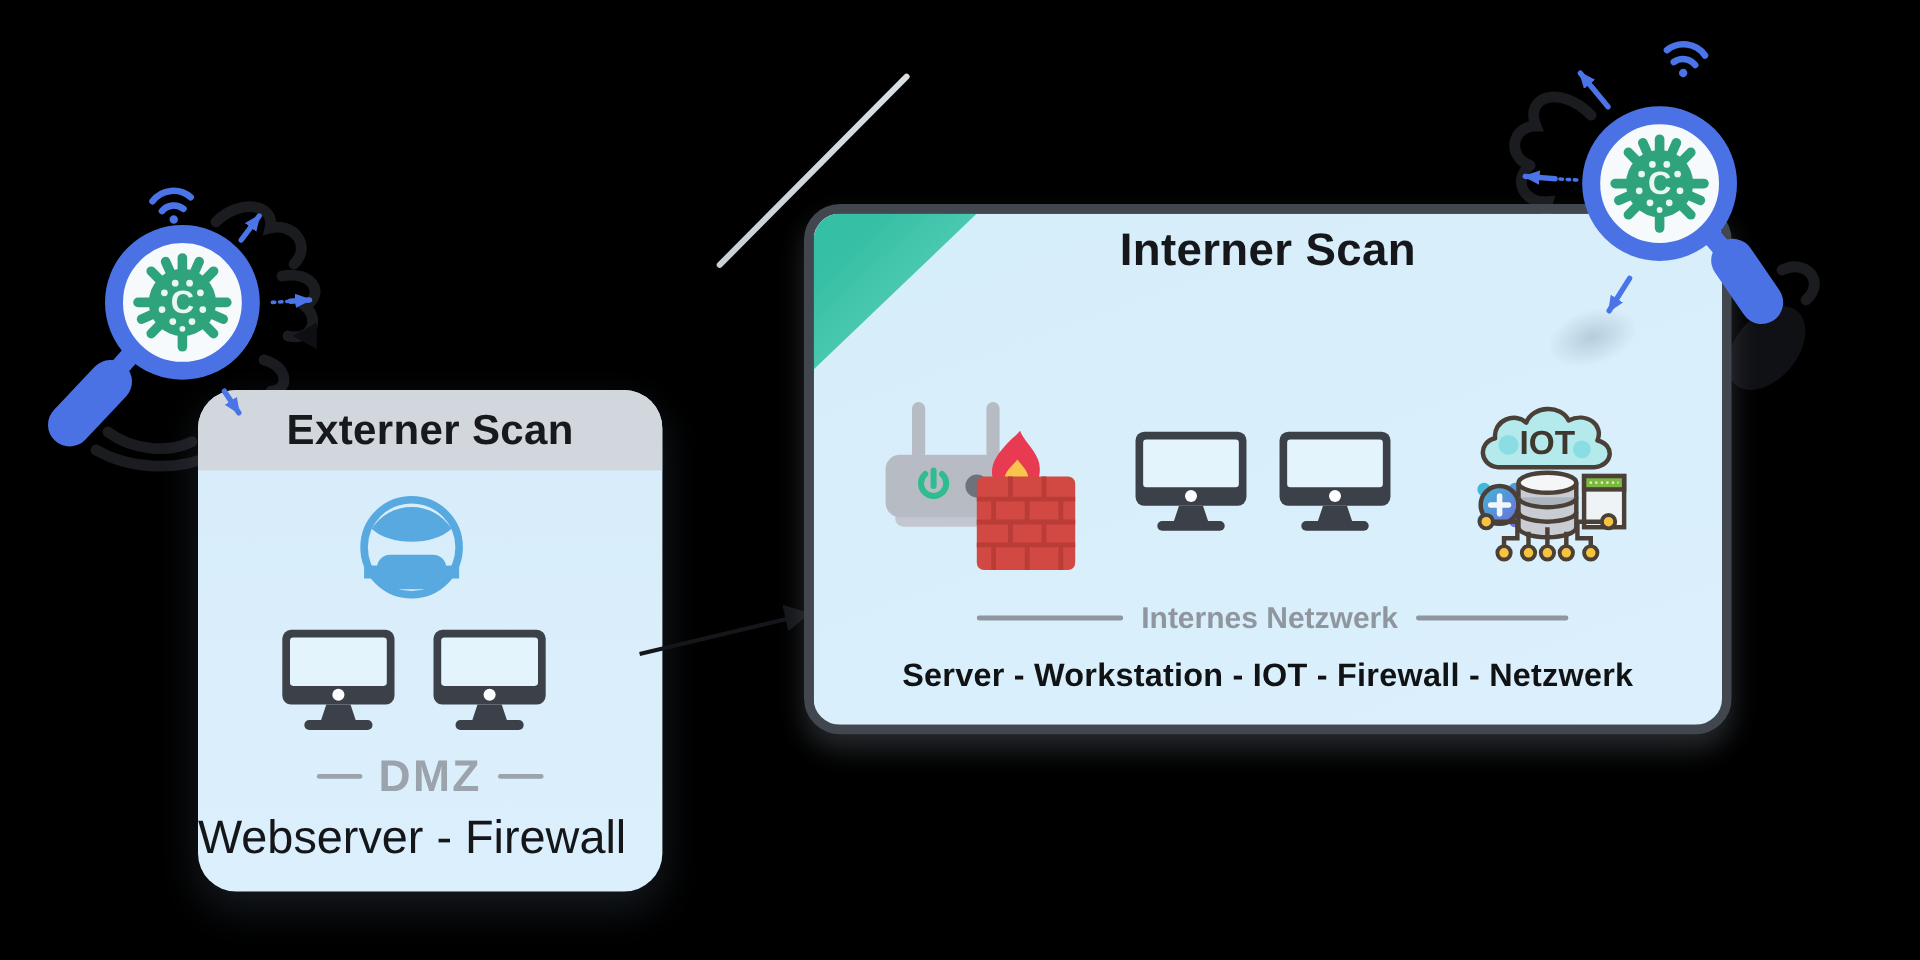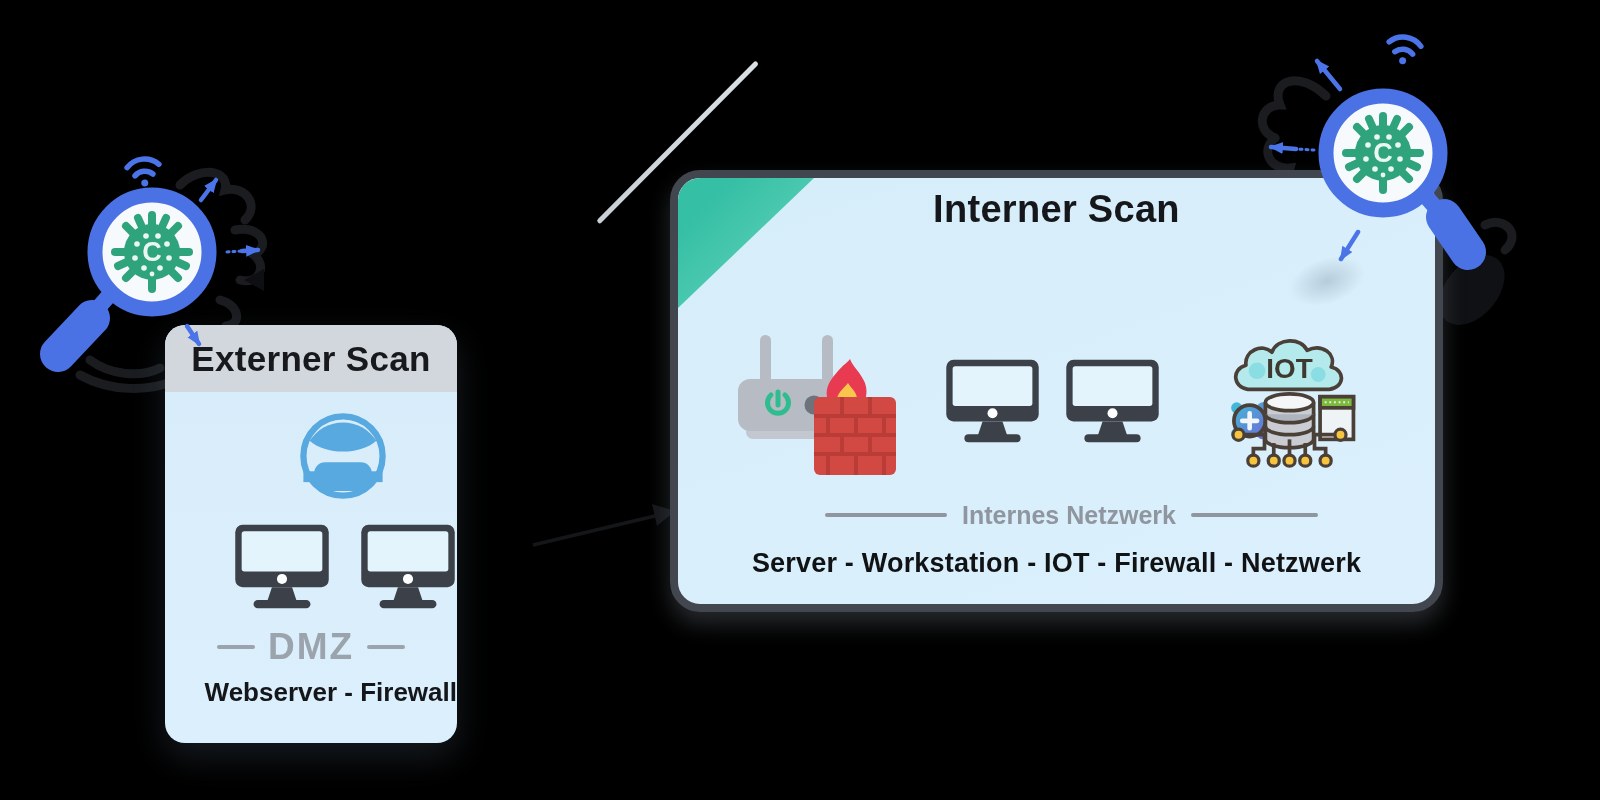--- a/index.html
+++ b/index.html
@@ -3,48 +3,48 @@
 <meta charset="utf-8">
 <style>
   html,body{margin:0;padding:0;background:#000;}
   #stage{
     position:relative;width:1600px;height:800px;overflow:hidden;
     background:#000;font-family:"Liberation Sans",sans-serif;
   }
   .abs{position:absolute;}
   
   .card-ext{
-    left:165px;top:325px;width:292px;height:418px;border-radius:20px;
+    left:165px;top:325px;width:387px;height:418px;border-radius:32px;
     background:linear-gradient(180deg,#d7ecfa 0%,#dceffc 100%);
     overflow:hidden;box-shadow:0 14px 34px rgba(120,150,175,.18);
   }
   .card-ext-header{
     position:absolute;left:0;top:0;width:100%;height:67px;background:#d2d6dd;
     display:flex;align-items:center;justify-content:center;
     font-size:35px;font-weight:800;color:#17191c;letter-spacing:.3px;
   }
   .dmz-row{position:absolute;left:0;top:305px;width:100%;height:34px;
     display:flex;align-items:center;justify-content:center;gap:13px;}
   .dmz-bar{width:38px;height:4px;border-radius:2px;background:#9ba3ad;}
   .dmz-text{font-size:37px;font-weight:700;color:#9ba3ad;letter-spacing:2px;}
-  .card-ext-caption{position:absolute;left:0;top:352px;width:100%;text-align:right;
-    font-size:26px;font-weight:700;color:#141619;}
+  .card-ext-caption{position:absolute;left:0;top:352px;width:100%;text-align:left;
+    font-size:39px;font-weight:400;color:#141619;}
   .card-int{
     left:670px;top:170px;width:773px;height:442px;border-radius:30px;
     border:8px solid #42474f;box-sizing:border-box;
     background:linear-gradient(160deg,#d6edfa 0%,#dbf0fc 100%);
     overflow:hidden;box-shadow:0 12px 22px rgba(110,118,128,.35);
   }
   .card-int-inner{position:absolute;left:0;top:0;right:0;bottom:0;overflow:hidden;border-radius:22px;}
   .corner-accent{position:absolute;left:0;top:0;width:136px;height:130px;
     background:linear-gradient(135deg,#35bfa4 20%,#63d4bd 90%);
     clip-path:polygon(0 0,100% 0,0 100%);}
   .card-int-title{position:absolute;left:0;top:10px;width:100%;text-align:center;
     font-size:38px;font-weight:800;color:#15171a;letter-spacing:.3px;}
-  .netz-row{position:absolute;left:15px;top:322px;width:100%;height:30px;
+  .netz-row{position:absolute;left:4px;top:322px;width:100%;height:30px;
     display:flex;align-items:center;justify-content:center;gap:15px;}
   .netz-bar-l{width:122px;height:4px;border-radius:2px;background:#8f969f;}
   .netz-bar-r{width:127px;height:4px;border-radius:2px;background:#8f969f;}
   .netz-text{font-size:25px;font-weight:700;color:#8f969f;}
   .card-int-caption{position:absolute;left:0;top:370px;width:100%;text-align:center;
     font-size:27px;font-weight:800;color:#101214;letter-spacing:.2px;}
   
   .glare-line{
     left:598px;top:220px;width:226px;height:5px;border-radius:3px;
     background:linear-gradient(90deg,#d9e1e8,#eef3f7);

